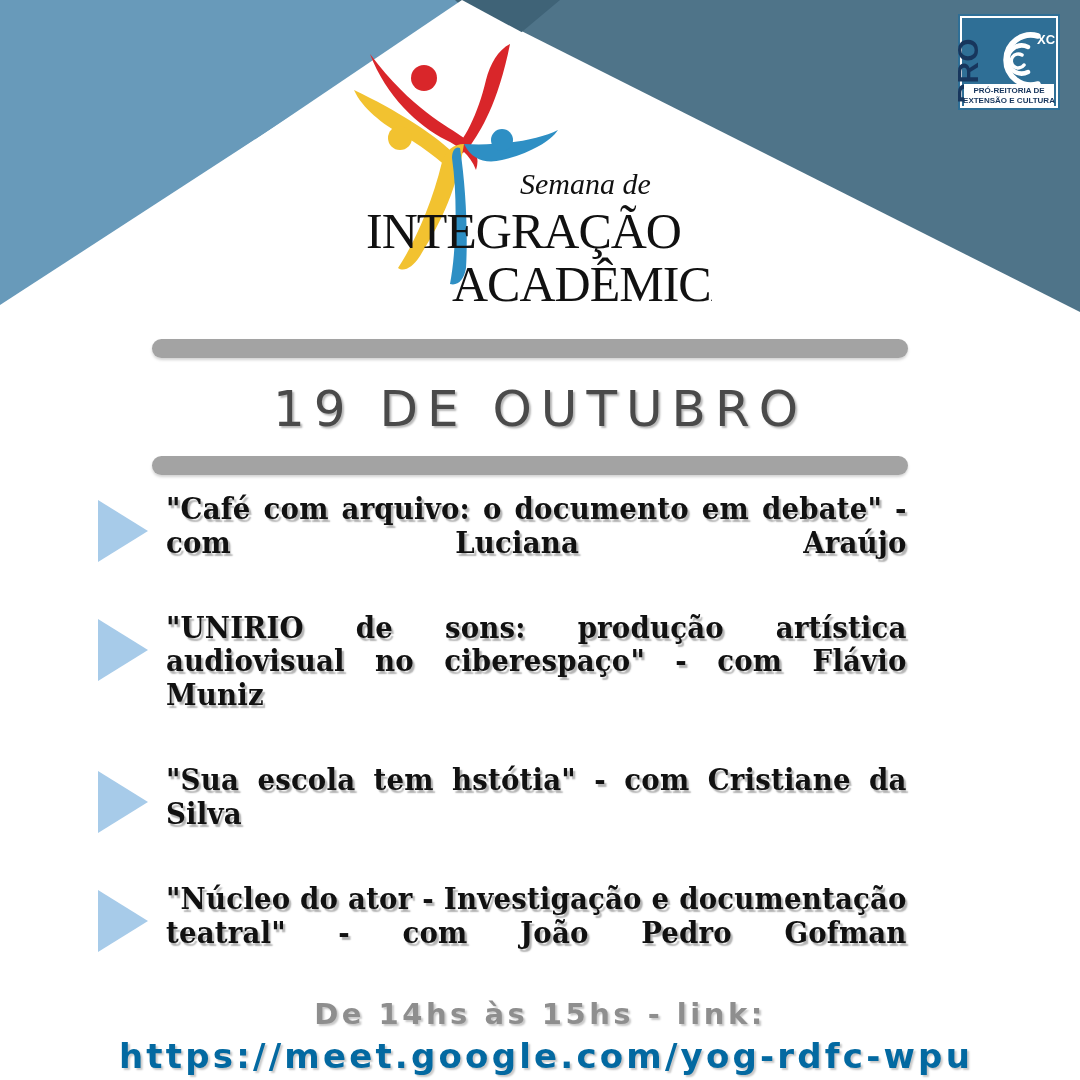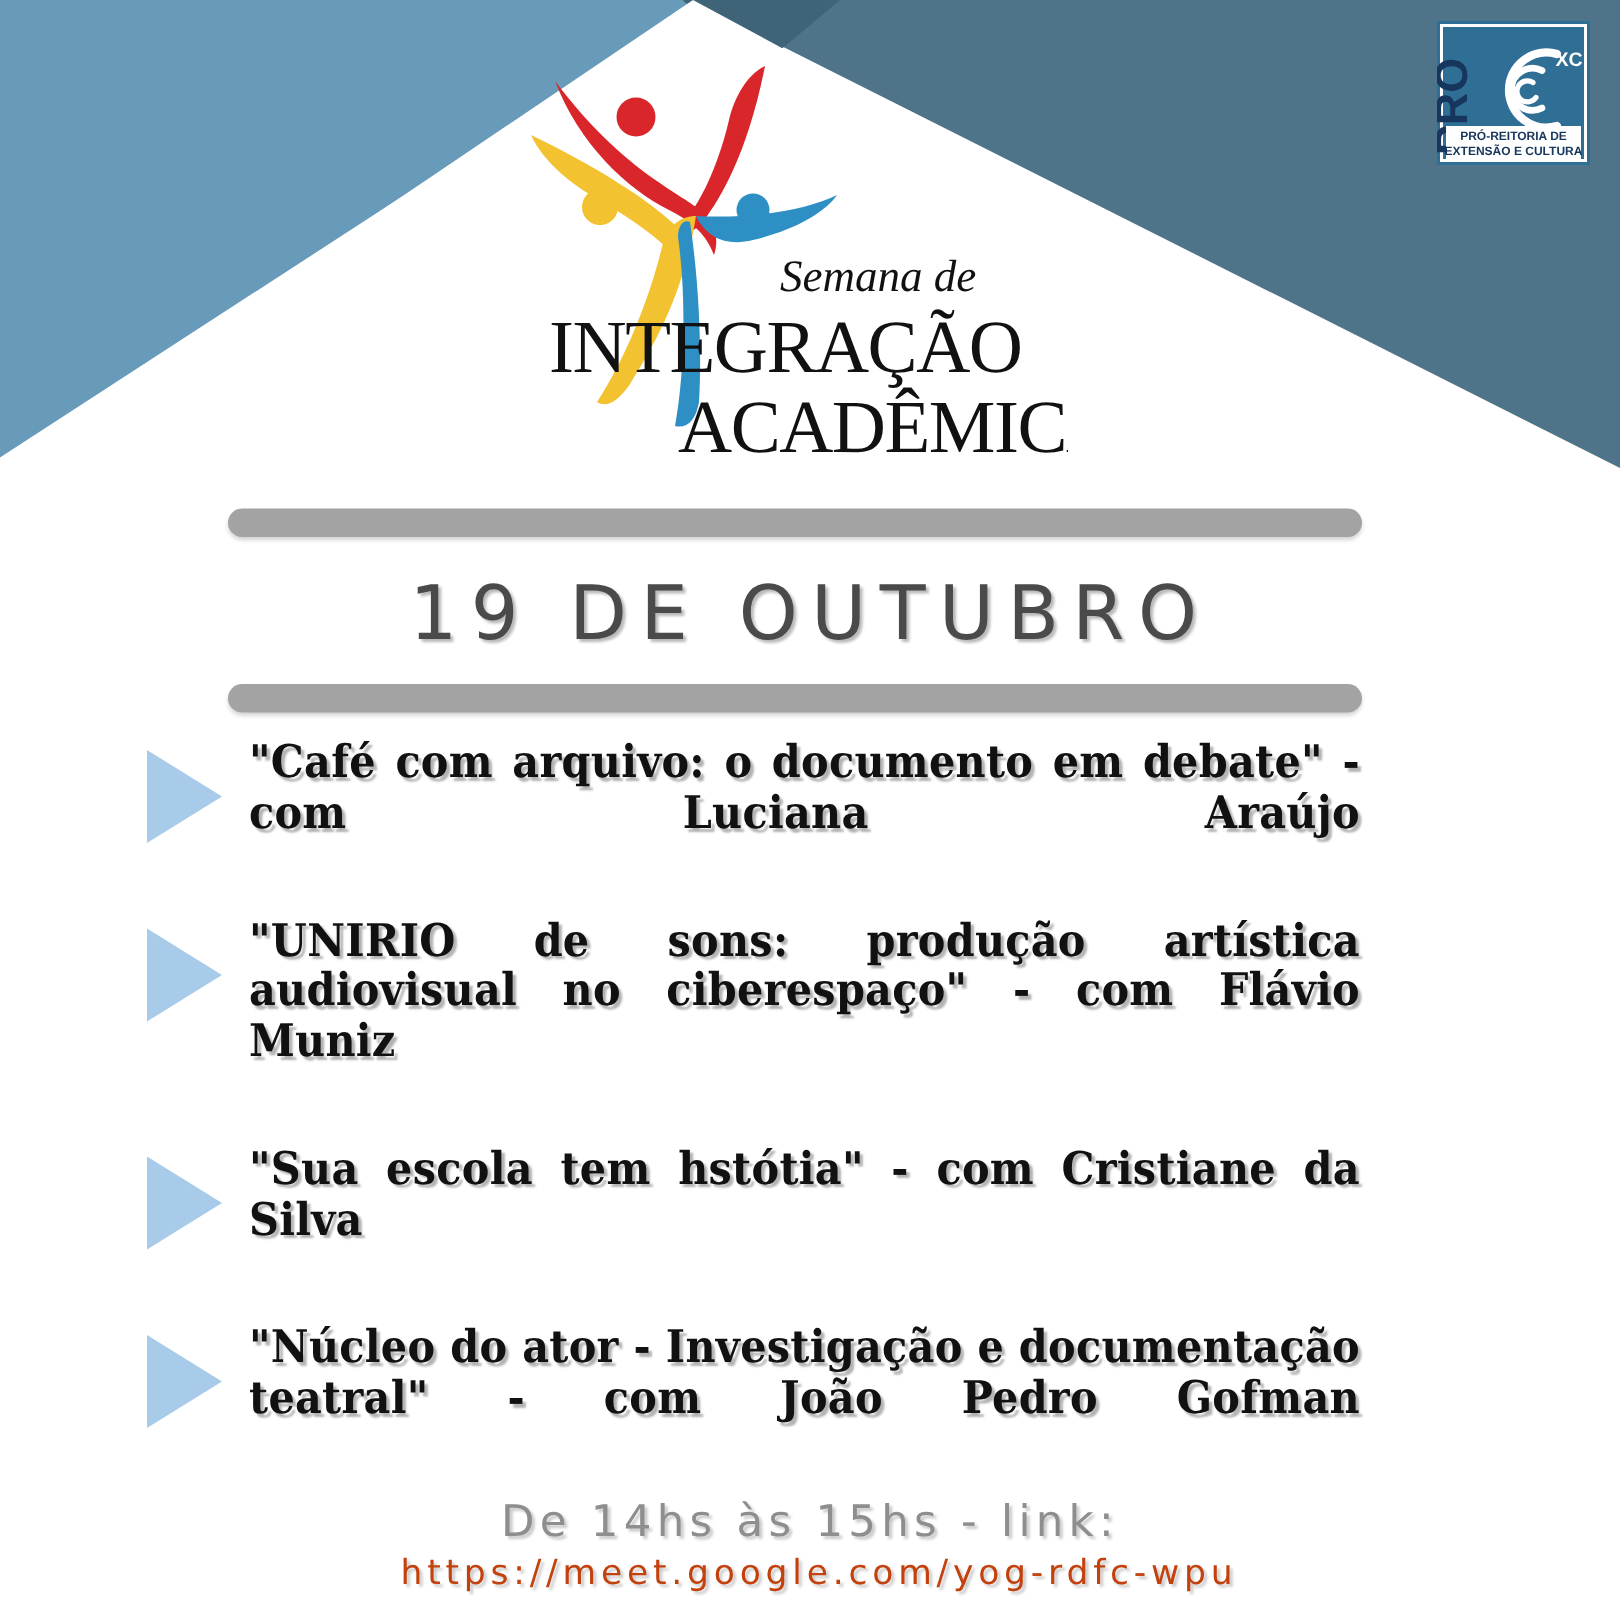--- a/index.html
+++ b/index.html
@@ -120,34 +120,34 @@
   
   .footer {
     position: absolute;
     left: 0;
     top: 995px;
     width: 1080px;
     text-align: center;
   }
   .footer-line {
     font-family: "DejaVu Sans", "Liberation Sans", sans-serif;
-    font-weight: 400;
+    font-weight: 700;
     color: #8e8e8e;
     text-shadow: 2px 2px 2px rgba(0,0,0,0.22);
   }
   .footer-time {
     font-size: 29px;
     letter-spacing: 3.5px;
     line-height: 1.35;
   }
   .footer-link {
-    font-size: 23px;
+    font-size: 34px;
     letter-spacing: 3.2px;
     line-height: 1.35;
-    color: #c2410c;
+    color: #0369a1;
     margin-left: 12px;
   }
 </style>
 </head>
 <body>
 
 <div id="poster">
 
   <svg class="bg-layer" viewBox="0 0 1080 1080" preserveAspectRatio="none" aria-hidden="true">
     <rect x="0" y="0" width="1080" height="1080" fill="#ffffff"></rect>

